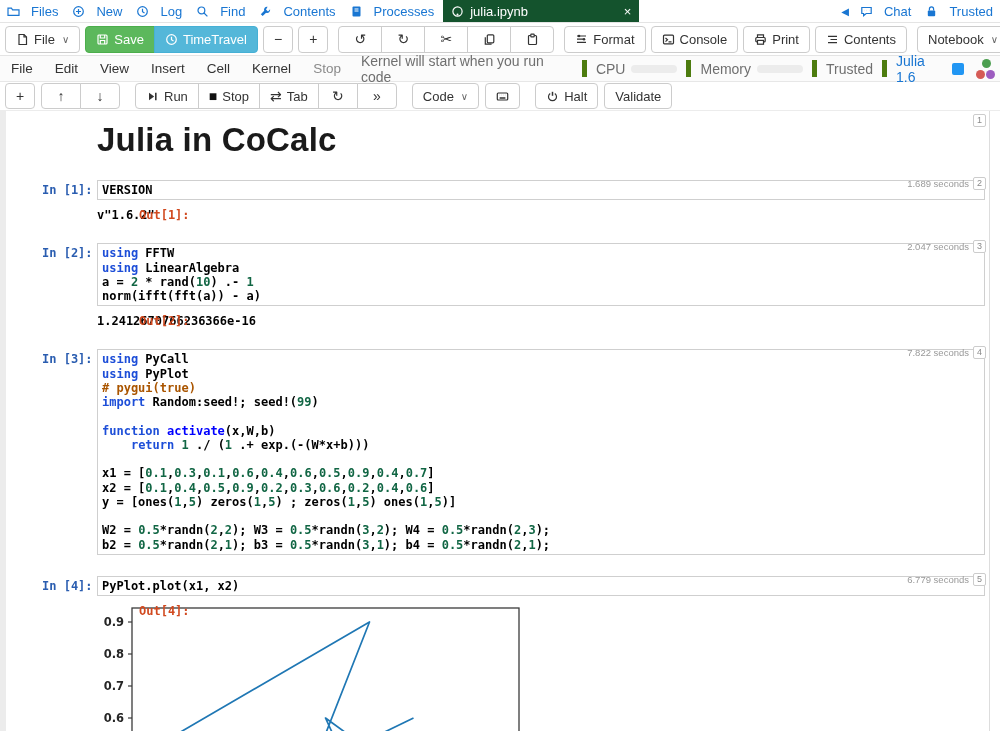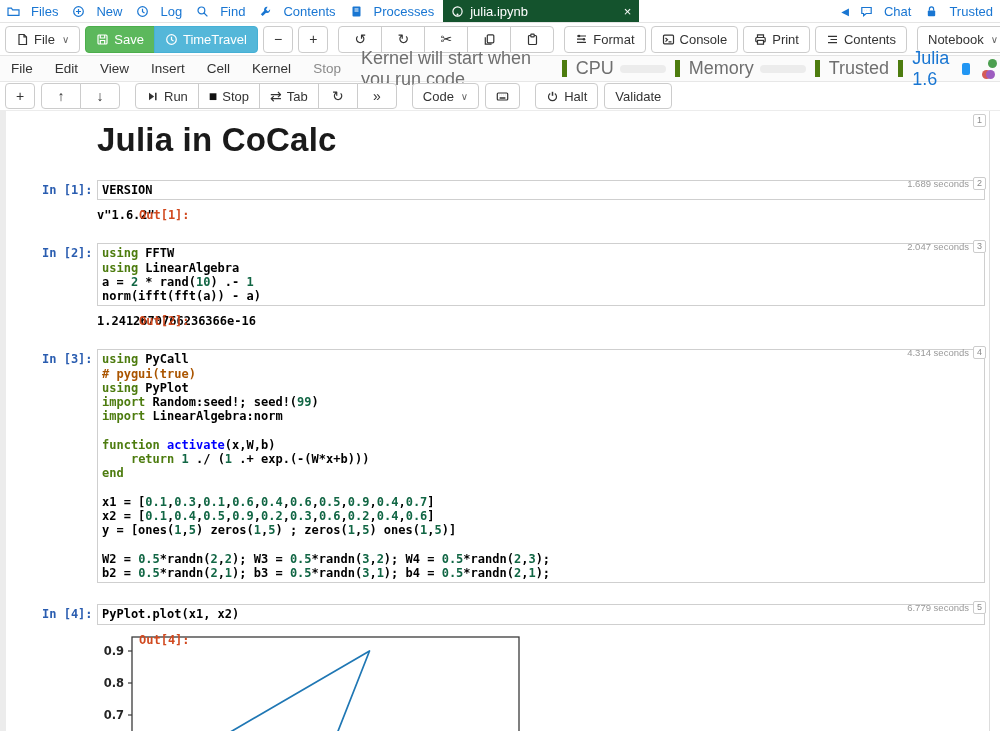--- a/index.html
+++ b/index.html
@@ -35,21 +35,21 @@
   .group .btn:last-child  { border-radius:0 4px 4px 0; }
   .sp8 { width:3px; }
   .icaret { font-size:10px; color:#666; margin-left:2px; }
 
   
   .menubar { height:26px; display:flex; align-items:center; background:#fbfbfb;
     border-bottom:1px solid #e7e7e7; font-size:13.5px; }
   .menu-item { padding:0 11px; color:#333; cursor:pointer; }
   .menu-item.dim { color:#8a8a8a; }
   .menubar .mright { margin-left:auto; display:flex; align-items:center;
-    color:#6f6f6f; font-size:18px; height:100%; }
+    color:#6f6f6f; font-size:14px; height:100%; }
   .msec { display:flex; align-items:center; gap:6px; padding:0 9px; height:17px;
     border-left:5px solid #4d7c0f; }
   .msec:first-child { border-left:none; }
   .meter { width:46px; height:8px; border-radius:4px; background:#ececec; }
   .kname { color:#1976d2; display:flex; align-items:center; gap:5px; }
   .ksquare { width:12px; height:12px; background:#2196f3; border-radius:2px; }
   .julia-logo { position:relative; width:22px; height:20px; margin:0 4px 0 2px; }
   .julia-logo i { position:absolute; width:9px; height:9px; border-radius:50%; }
   .julia-logo .g { background:#4c9f50; top:0; left:7px; }
   .julia-logo .r { background:#d55b56; bottom:0; left:1px; }
@@ -82,21 +82,21 @@
   .prompt { position:absolute; left:42px; top:3px; font:bold 12px "DejaVu Sans Mono", monospace; }
   .prompt-in  { color:#2a5db0; }
   .prompt-out { color:#d1491f; }
   .input { margin:0 15px 0 97px; border:1px solid #cfcfcf; background:#fff;
     padding:2px 4px; font:bold 12px/14.25px "DejaVu Sans Mono", monospace;
     color:#000; min-height:20px; }
   .outrow { position:relative; margin:8px 15px 0 97px;
     font:bold 12px "DejaVu Sans Mono", monospace; color:#000; }
   .outrow .prompt { top:0; }
   .codeline { white-space:pre; min-height:14.25px; }
-  .tk-k { color:#4d7c0f; } .tk-c { color:#aa5500; }
+  .tk-k { color:#1d4ed8; } .tk-c { color:#aa5500; }
   .tk-n { color:#116644; } .tk-d { color:#0000ff; }
   .plot-ylab { font-family:"DejaVu Sans", sans-serif; font-size:11.5px; fill:#262626; }
 </style>
 </head>
 <body>
 
 <div class="topbar">
   <div id="topnav" style="display: flex;">
       <span class="nav">
         <span class="ic">
@@ -420,34 +420,32 @@
         <div class="input">
           <div class="codeline"><span class="tk-k">using</span><span> FFTW</span></div>
           <div class="codeline"><span class="tk-k">using</span><span> LinearAlgebra</span></div>
           <div class="codeline"><span>a = </span><span class="tk-n">2</span><span> * rand(</span><span class="tk-n">10</span><span>) .- </span><span class="tk-n">1</span></div>
           <div class="codeline"><span>norm(ifft(fft(a)) - a)</span></div>
         </div>
         <div class="outrow"><span class="prompt prompt-out">Out[2]:</span><span>1.2412670766236366e-16</span></div>
       </div>
       <div class="cell">
         <span class="cellmeta">
-          <span>4.314 seconds</span>
+          <span>7.822 seconds</span>
           <span class="badge">4</span>
         </span>
         <span class="prompt prompt-in">In [3]:</span>
         <div class="input">
           <div class="codeline"><span class="tk-k">using</span><span> PyCall</span></div>
+          <div class="codeline"><span class="tk-k">using</span><span> PyPlot</span></div>
           <div class="codeline"><span class="tk-c"># pygui(true)</span></div>
-          <div class="codeline"><span class="tk-k">using</span><span> PyPlot</span></div>
           <div class="codeline"><span class="tk-k">import</span><span> Random:seed!; seed!(</span><span class="tk-n">99</span><span>)</span></div>
-          <div class="codeline"><span class="tk-k">import</span><span> LinearAlgebra:norm</span></div>
           <div class="codeline"></div>
           <div class="codeline"><span class="tk-k">function</span><span> </span><span class="tk-d">activate</span><span>(x,W,b)</span></div>
           <div class="codeline"><span>    </span><span class="tk-k">return</span><span> </span><span class="tk-n">1</span><span> ./ (</span><span class="tk-n">1</span><span> .+ exp.(-(W*x+b)))</span></div>
-          <div class="codeline"><span class="tk-k">end</span></div>
           <div class="codeline"></div>
           <div class="codeline"><span>x1 = [</span><span class="tk-n">0.1</span><span>,</span><span class="tk-n">0.3</span><span>,</span><span class="tk-n">0.1</span><span>,</span><span class="tk-n">0.6</span><span>,</span><span class="tk-n">0.4</span><span>,</span><span class="tk-n">0.6</span><span>,</span><span class="tk-n">0.5</span><span>,</span><span class="tk-n">0.9</span><span>,</span><span class="tk-n">0.4</span><span>,</span><span class="tk-n">0.7</span><span>]</span></div>
           <div class="codeline"><span>x2 = [</span><span class="tk-n">0.1</span><span>,</span><span class="tk-n">0.4</span><span>,</span><span class="tk-n">0.5</span><span>,</span><span class="tk-n">0.9</span><span>,</span><span class="tk-n">0.2</span><span>,</span><span class="tk-n">0.3</span><span>,</span><span class="tk-n">0.6</span><span>,</span><span class="tk-n">0.2</span><span>,</span><span class="tk-n">0.4</span><span>,</span><span class="tk-n">0.6</span><span>]</span></div>
           <div class="codeline"><span>y = [ones(</span><span class="tk-n">1</span><span>,</span><span class="tk-n">5</span><span>) zeros(</span><span class="tk-n">1</span><span>,</span><span class="tk-n">5</span><span>) ; zeros(</span><span class="tk-n">1</span><span>,</span><span class="tk-n">5</span><span>) ones(</span><span class="tk-n">1</span><span>,</span><span class="tk-n">5</span><span>)]</span></div>
           <div class="codeline"></div>
           <div class="codeline"><span>W2 = </span><span class="tk-n">0.5</span><span>*randn(</span><span class="tk-n">2</span><span>,</span><span class="tk-n">2</span><span>); W3 = </span><span class="tk-n">0.5</span><span>*randn(</span><span class="tk-n">3</span><span>,</span><span class="tk-n">2</span><span>); W4 = </span><span class="tk-n">0.5</span><span>*randn(</span><span class="tk-n">2</span><span>,</span><span class="tk-n">3</span><span>);</span></div>
           <div class="codeline"><span>b2 = </span><span class="tk-n">0.5</span><span>*randn(</span><span class="tk-n">2</span><span>,</span><span class="tk-n">1</span><span>); b3 = </span><span class="tk-n">0.5</span><span>*randn(</span><span class="tk-n">3</span><span>,</span><span class="tk-n">1</span><span>); b4 = </span><span class="tk-n">0.5</span><span>*randn(</span><span class="tk-n">2</span><span>,</span><span class="tk-n">1</span><span>);</span></div>
         </div>
       </div>
       <div class="cell">

